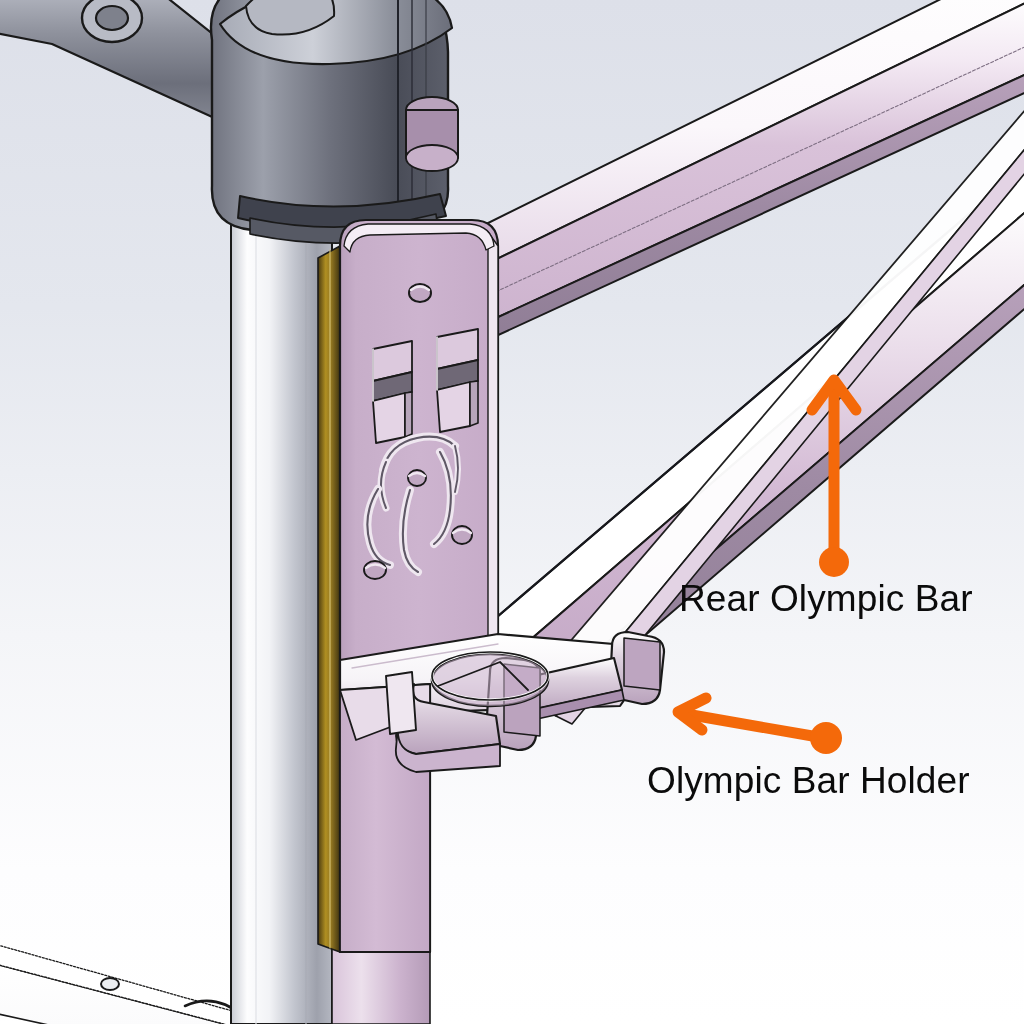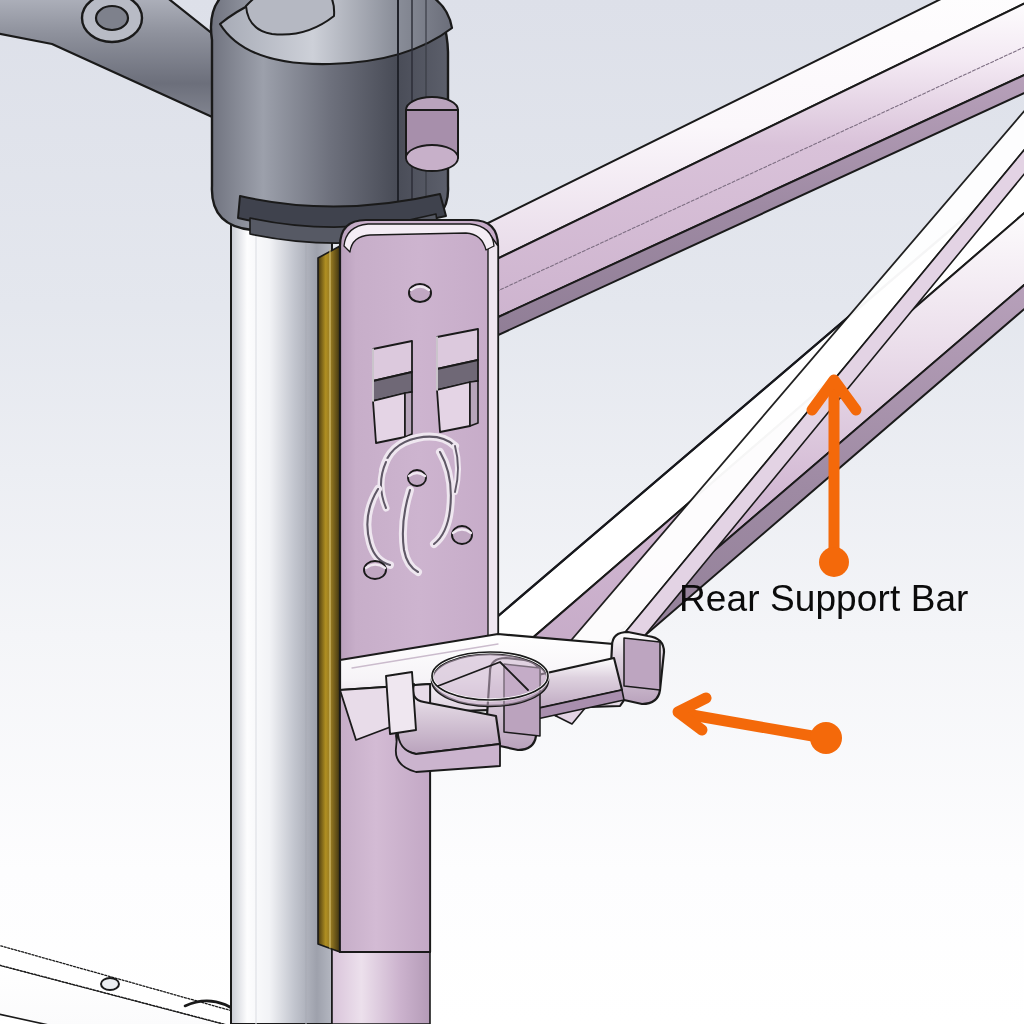--- a/index.html
+++ b/index.html
@@ -343,16 +343,17 @@
       <circle cx="834" cy="562" r="15" fill="#f4690a"></circle>
     </g>
     <g style="pointer-events:auto">
       <line x1="824" y1="738" x2="686" y2="714" stroke="#f4690a" stroke-width="11" stroke-linecap="round"></line>
       <polyline points="706,698 678,712 702,730" fill="none" stroke="#f4690a" stroke-width="11" stroke-linecap="round" stroke-linejoin="round"></polyline>
       <circle cx="826" cy="738" r="16" fill="#f4690a"></circle>
     </g>
   </svg>
 
   <div class="anno-layer">
-    <div class="anno-label" id="label-rear-support-bar">Rear Support Bar</div>
+    <div class="anno-label" id="label-rear-support-bar">Rear Olympic Bar</div>
+    <div class="anno-label" id="label-olympic-bar-holder">Olympic Bar Holder</div>
   </div>
 
 </div>
 
 </body></html>

